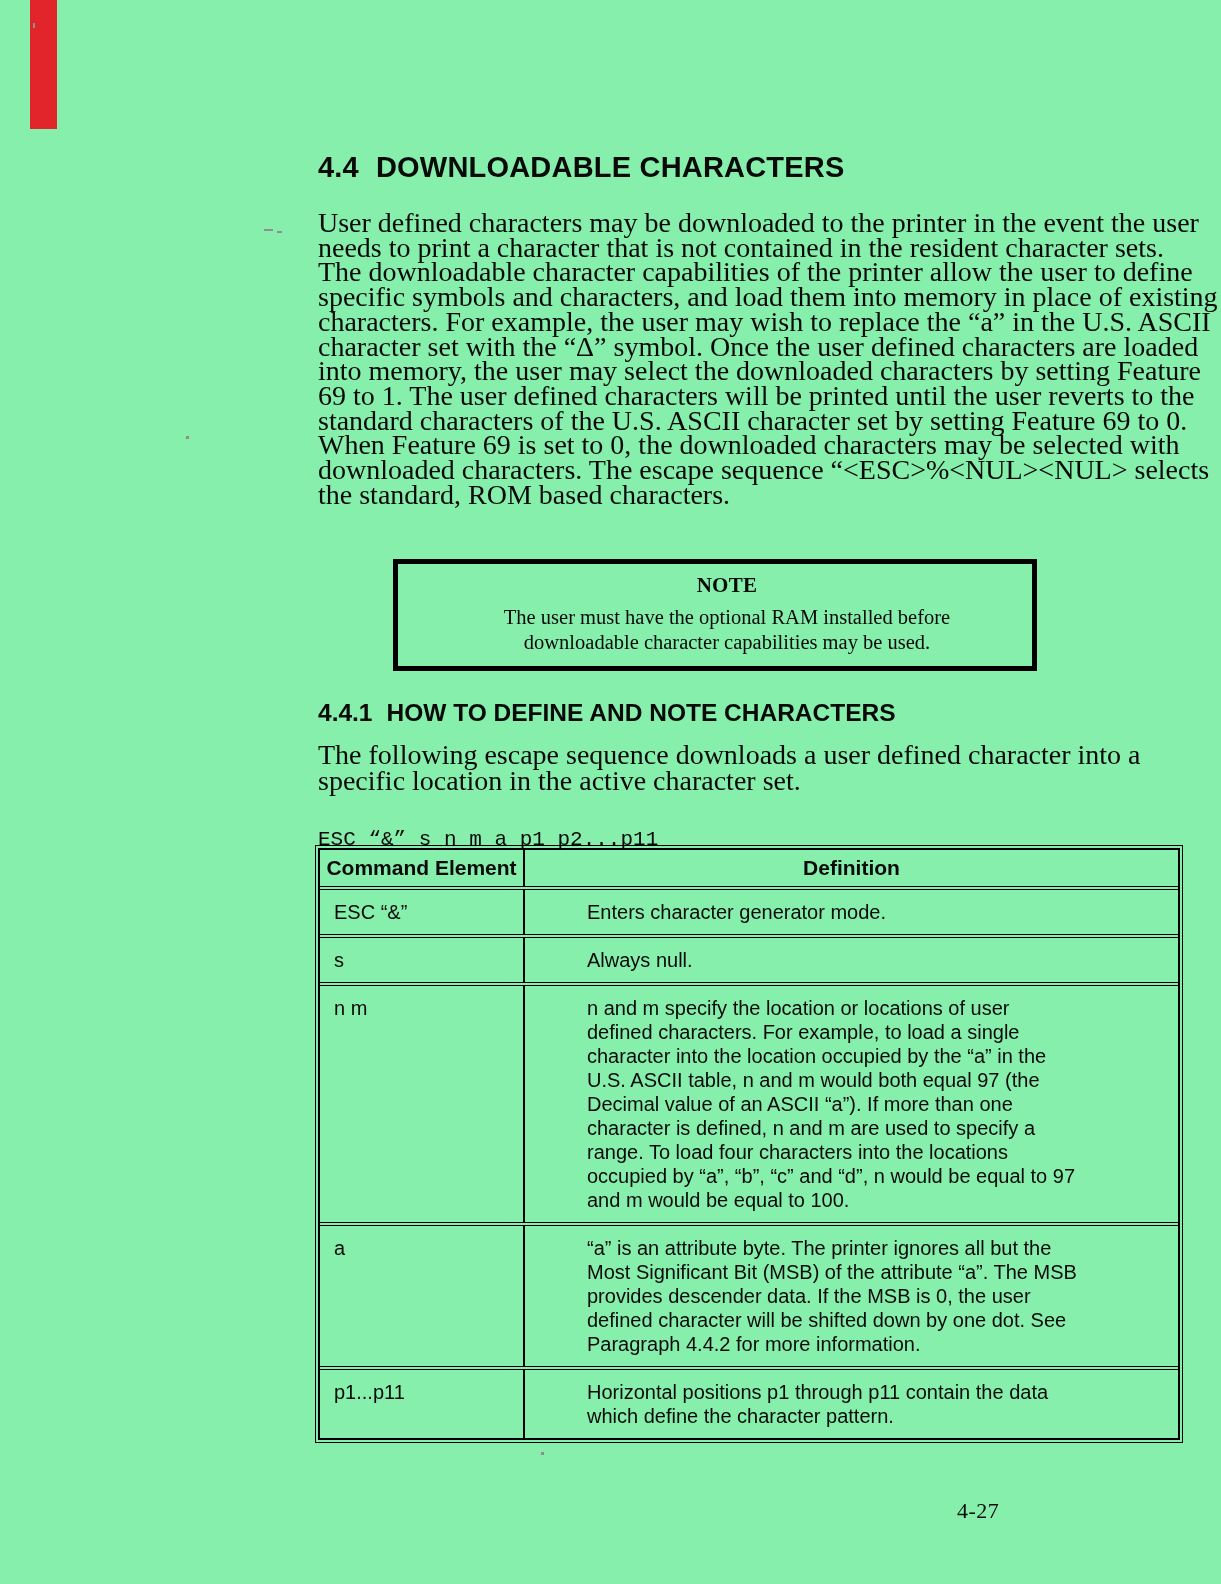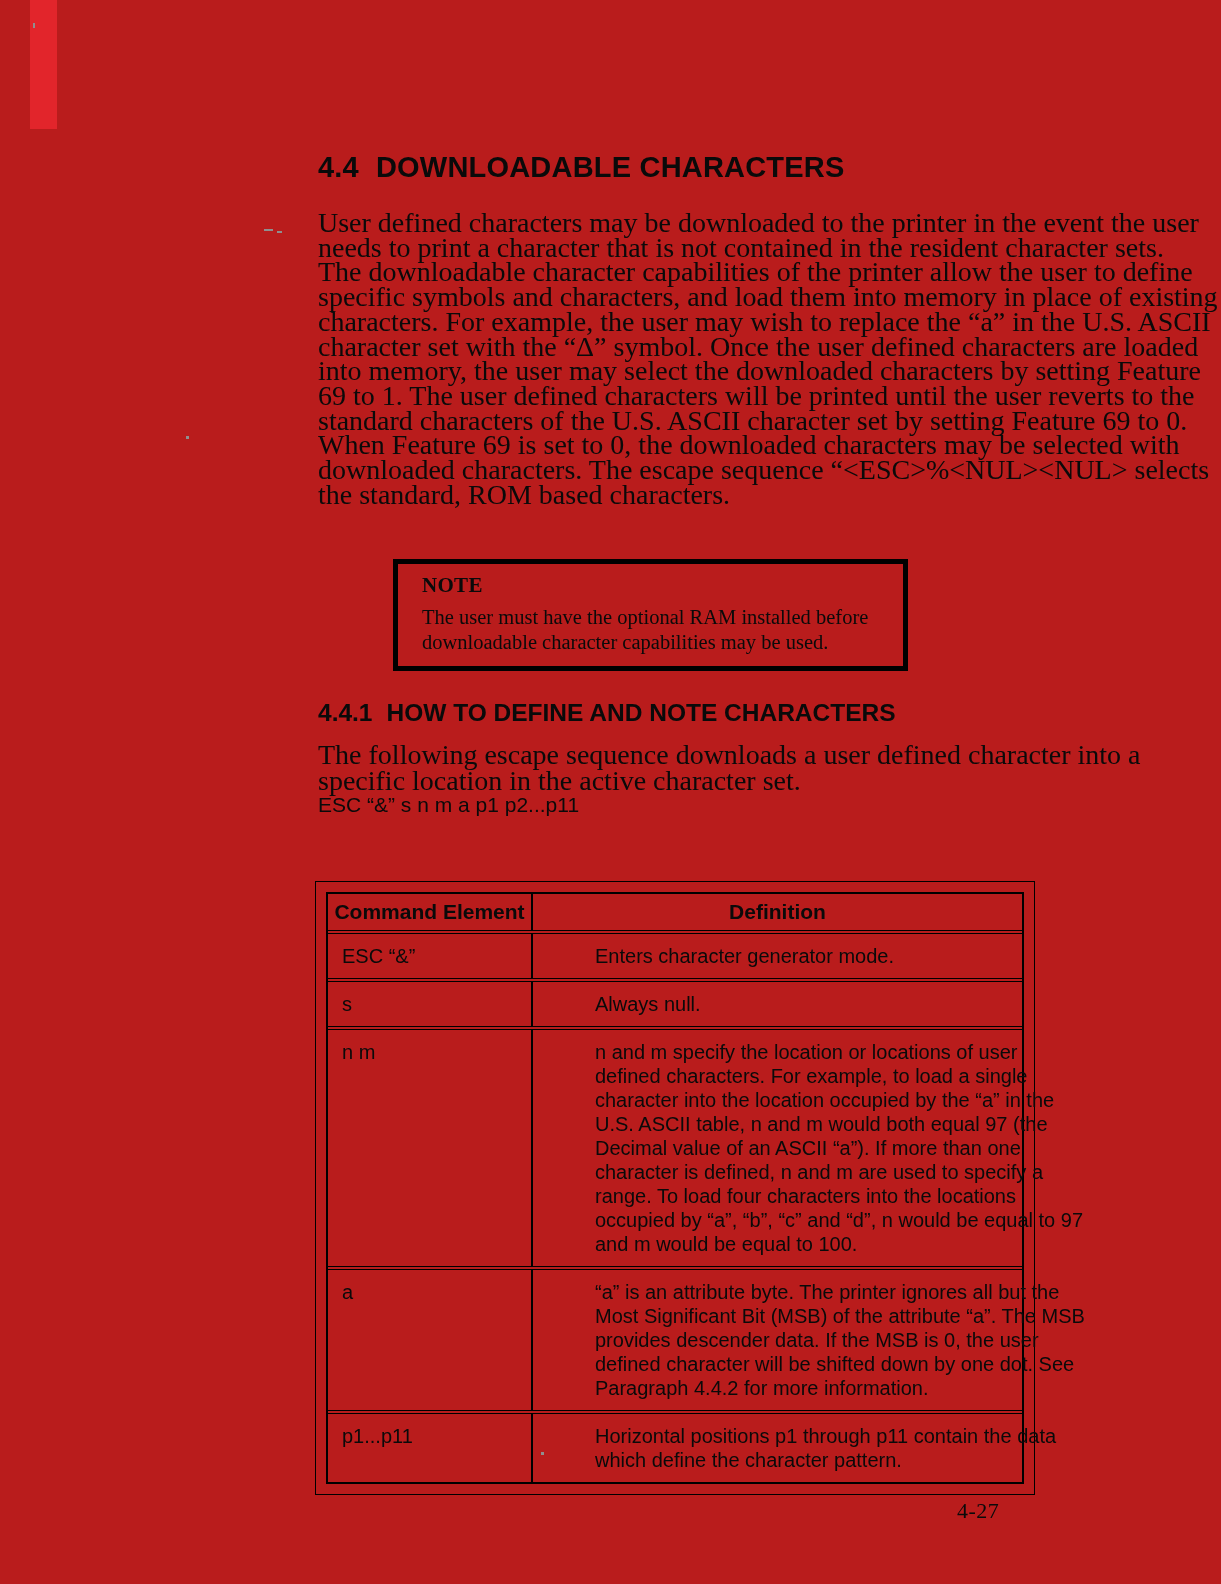--- a/index.html
+++ b/index.html
@@ -1,36 +1,36 @@
 <!DOCTYPE html>
 <html><head>
 <meta charset="utf-8">
 <style>
   html,body{margin:0;padding:0;background:#ffffff;}
-  .page{position:relative;width:1221px;height:1584px;background:#b91c1c;color:#0a0a0a;
+  .page{position:relative;width:1221px;height:1584px;background:#86efac;color:#0a0a0a;
         font-family:"Liberation Serif",serif;overflow:hidden;}
   .red-tab{position:absolute;left:30px;top:0;width:27px;height:129px;}
   .h1{position:absolute;left:318px;top:151px;font-family:"Liberation Sans",sans-serif;
       font-weight:bold;font-size:29px;letter-spacing:0.2px;white-space:nowrap;}
   .h1 .num{margin-right:17px;}
   .body-lines{position:absolute;font-size:28px;line-height:24.7px;white-space:nowrap;}
   .intro{left:318px;top:211px;}
-  .note-box{position:absolute;left:393px;top:559px;width:515px;height:112px;box-sizing:border-box;
-            border:5px solid #000;text-align:left;font-size:20.5px;padding-left:24px;}
+  .note-box{position:absolute;left:393px;top:559px;width:644px;height:112px;box-sizing:border-box;
+            border:5px solid #000;text-align:center;font-size:20.5px;padding-left:24px;}
   .note-title{font-weight:bold;font-size:21px;margin-top:9px;letter-spacing:0.3px;}
   .note-lines{line-height:25px;margin-top:7px;}
   .note-lines .line{white-space:nowrap;}
   .h2{position:absolute;left:318px;top:699px;font-family:"Liberation Sans",sans-serif;
       font-weight:bold;font-size:24.5px;white-space:nowrap;}
   .h2 .num{margin-right:14px;}
   .para2{left:318px;top:742px;line-height:25.5px;}
-  .code-line{position:absolute;left:318px;top:793px;font-family:Liberation Sans, sans-serif;
+  .code-line{position:absolute;left:318px;top:828px;font-family:Liberation Mono, monospace;
              font-size:21px;white-space:pre;}
-  .cmdtable{position:absolute;left:315px;top:881px;width:720px;box-sizing:border-box;
-            border:1px solid #000;padding:10px;font-family:"Liberation Sans",sans-serif;}
+  .cmdtable{position:absolute;left:315px;top:845px;width:868px;box-sizing:border-box;
+            border:1px solid #000;padding:2px;font-family:"Liberation Sans",sans-serif;}
   .cmdtable-inner{border:2px solid #000;}
   .trow{display:flex;align-items:stretch;}
   .trow + .trow{border-top:4px double #000;}
   .tc1{flex:0 0 205px;width:205px;box-sizing:border-box;border-right:2px solid #000;
        padding:10px 6px 10px 14px;font-size:20px;line-height:24px;white-space:nowrap;}
   .tc2{flex:1;box-sizing:border-box;padding:10px 6px 10px 14px;font-size:20px;line-height:24px;}
   .tc2 .line{white-space:nowrap;margin-left:48px;}
   .thead .tc1,.thead .tc2{font-weight:bold;text-align:center;font-size:21px;
        padding:6px 0 6px 0;line-height:24px;}
   .pagenum{position:absolute;left:957px;top:1498px;font-size:22px;letter-spacing:0.5px;}

